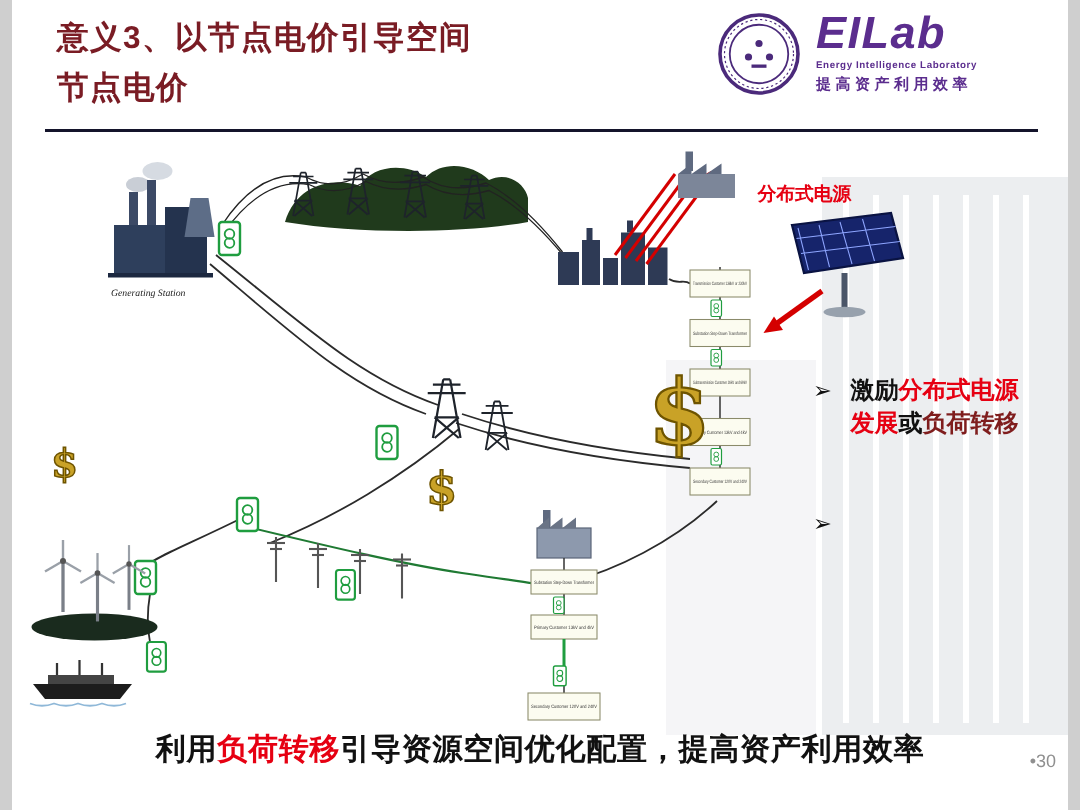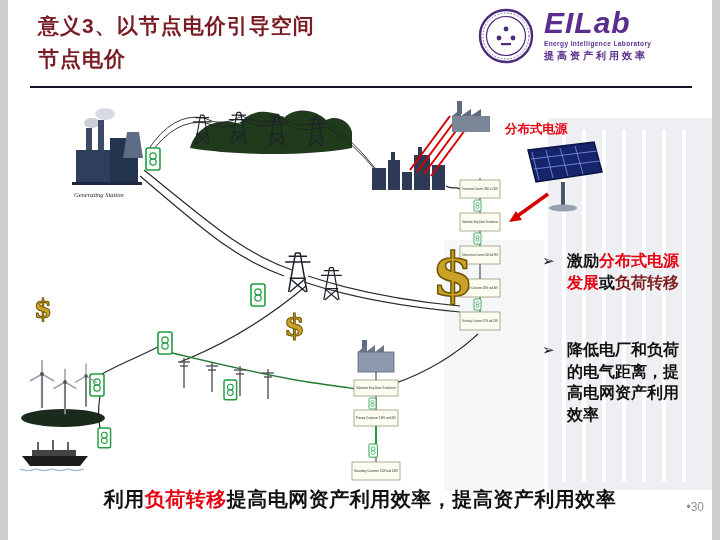--- a/index.html
+++ b/index.html
@@ -243,20 +243,19 @@
     </g>
   </svg>
 
   <div class="bullets">
     <div class="bullet">
       <span class="marker">➢</span>
       <span class="segs"><span>激励</span><span style="color: rgb(230, 0, 18);">分布式电源发展</span><span>或</span><span style="color: #7f1d1d;">负荷转移</span></span>
     </div>
     <div class="bullet">
       <span class="marker">➢</span>
-      <span class="segs"><span>降低电厂和负荷的电气距离，提高电网资产利用效率</span></span>
     </div>
   </div>
 
-  <div class="footer-line"><span>利用</span><span style="color: rgb(230, 0, 18);">负荷转移</span><span>提高电网资产利用效率，提高资产利用效率</span></div>
+  <div class="footer-line"><span>利用</span><span style="color: rgb(230, 0, 18);">负荷转移</span><span>引导资源空间优化配置，提高资产利用效率</span></div>
   <div class="page-number">•30</div>
 
 </div>
 
 </body></html>

